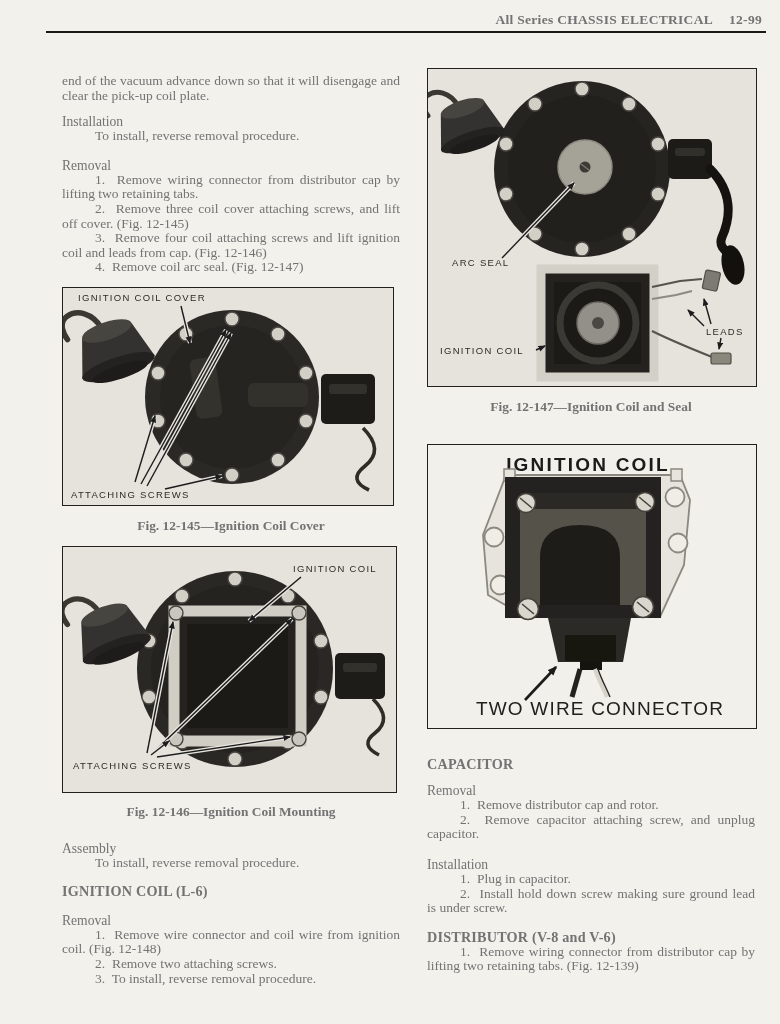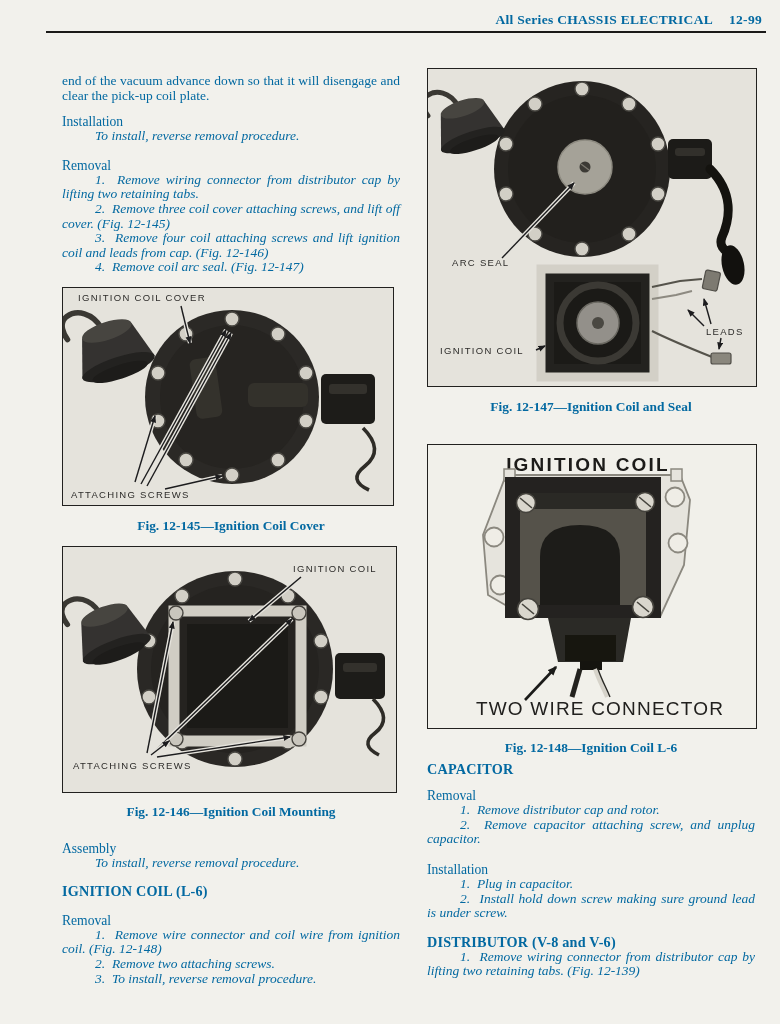--- a/index.html
+++ b/index.html
@@ -1,41 +1,41 @@
 <!DOCTYPE html>
 <html><head>
 <meta charset="utf-8">
 <style>
   * { box-sizing: border-box; margin: 0; padding: 0; }
   html,body { background:#f2f1ec; }
   .page {
     position: relative; width: 780px; height: 1024px;
     background: #f2f1ec; overflow: hidden;
-    font-family: "Liberation Serif", serif; color: #0369a1;
+    font-family: "Liberation Serif", serif; color: #737373;
   }
   .hdr {
     position: absolute; top: 12px; right: 18px;
     font-size: 13.5px; font-weight: bold; letter-spacing: .3px; white-space: nowrap;
   }
   .hdr .pg { margin-left: 16px; }
   .rule { position: absolute; left: 46px; right: 14px; top: 31px; height: 2.4px; background: #1b1a18; }
   .col { position: absolute; font-size: 13.5px; line-height: 14.6px; }
   .col-l { left: 62px; top: 74px; width: 338px; }
   .col-r { left: 427px; top: 68px; width: 328px; }
   p.body { text-align: justify; }
-  p.ind { text-indent: 33px; font-style: italic; }
+  p.ind { text-indent: 33px; }
   h2.sect { font-size: 14.2px; line-height: 16px; letter-spacing: .2px; font-weight: bold; }
   h3.sub { font-size: 13.6px; line-height: 15px; font-weight: normal; }
   .figbox { border: 1.7px solid #22211f; background: #e5e3dc; display: inline-block; font-size: 0; }
   .figbox.lineart { background: #f1f0ea; }
   .figbox svg { display: block; }
   .figcap { text-align: center; font-weight: bold; font-size: 13.4px; line-height: 15px; }
   .mt8{margin-top:8px}.mt10{margin-top:10px}.mt11{margin-top:11px}.mt12{margin-top:12px}
   .mt13{margin-top:13px}.mt14{margin-top:14px}.mt15{margin-top:15px}
-  .mt22{margin-top:22px}.mt24{margin-top:6px}.mt30{margin-top:30px}
+  .mt22{margin-top:22px}.mt24{margin-top:24px}.mt30{margin-top:30px}
   .photo-label { font-family: "Liberation Sans", sans-serif; font-size: 9.5px; letter-spacing: 1.3px; fill: #2c2b29; }
   .t148 { font-family: "Liberation Sans", sans-serif; font-size: 19px; font-weight: bold; letter-spacing: 2.2px; fill: #1c1b19; }
   .l148 { font-family: "Liberation Sans", sans-serif; font-size: 19px; letter-spacing: 1.2px; fill: #21201e; }
   .halo { stroke: #e5e3dc; stroke-width: 4.2; fill: none; }
   .arr  { stroke: #1c1c1e; stroke-width: 1.4; fill: none; }
 </style>
 </head>
 <body>
 
 <div class="page">
@@ -323,21 +323,20 @@
           <line x1="152" y1="224" x2="144" y2="252" stroke="#23221e" stroke-width="5"></line>
           <path d="M167,224 C171,236 175,242 179,252" fill="none" stroke="#d6d3ca" stroke-width="4"></path>
           <path d="M170,224 C174,236 178,242 182,252" fill="none" stroke="#2a2925" stroke-width="1.4"></path>
         </g>
         <g>
           <line x1="97" y1="255" x2="128" y2="222" stroke="#1b1b19" stroke-width="2.6" marker-end="url(#m148)"></line>
         </g>
         <text x="172" y="270" text-anchor="middle" class="l148">TWO WIRE CONNECTOR</text>
       </svg>
     </div>
-    <div class="figcap mt8">Fig. 12-148—Ignition Coil L-6</div>
 
     <h2 class="sect mt24">CAPACITOR</h2>
 
     <h3 class="sub mt11">Removal</h3>
     <p class="body ind">1.&nbsp; Remove distributor cap and rotor.</p>
     <p class="body ind">2.&nbsp; Remove capacitor attaching screw, and unplug capacitor.</p>
 
     <h3 class="sub mt15">Installation</h3>
     <p class="body ind">1.&nbsp; Plug in capacitor.</p>
     <p class="body ind">2.&nbsp; Install hold down screw making sure ground lead is under screw.</p>

